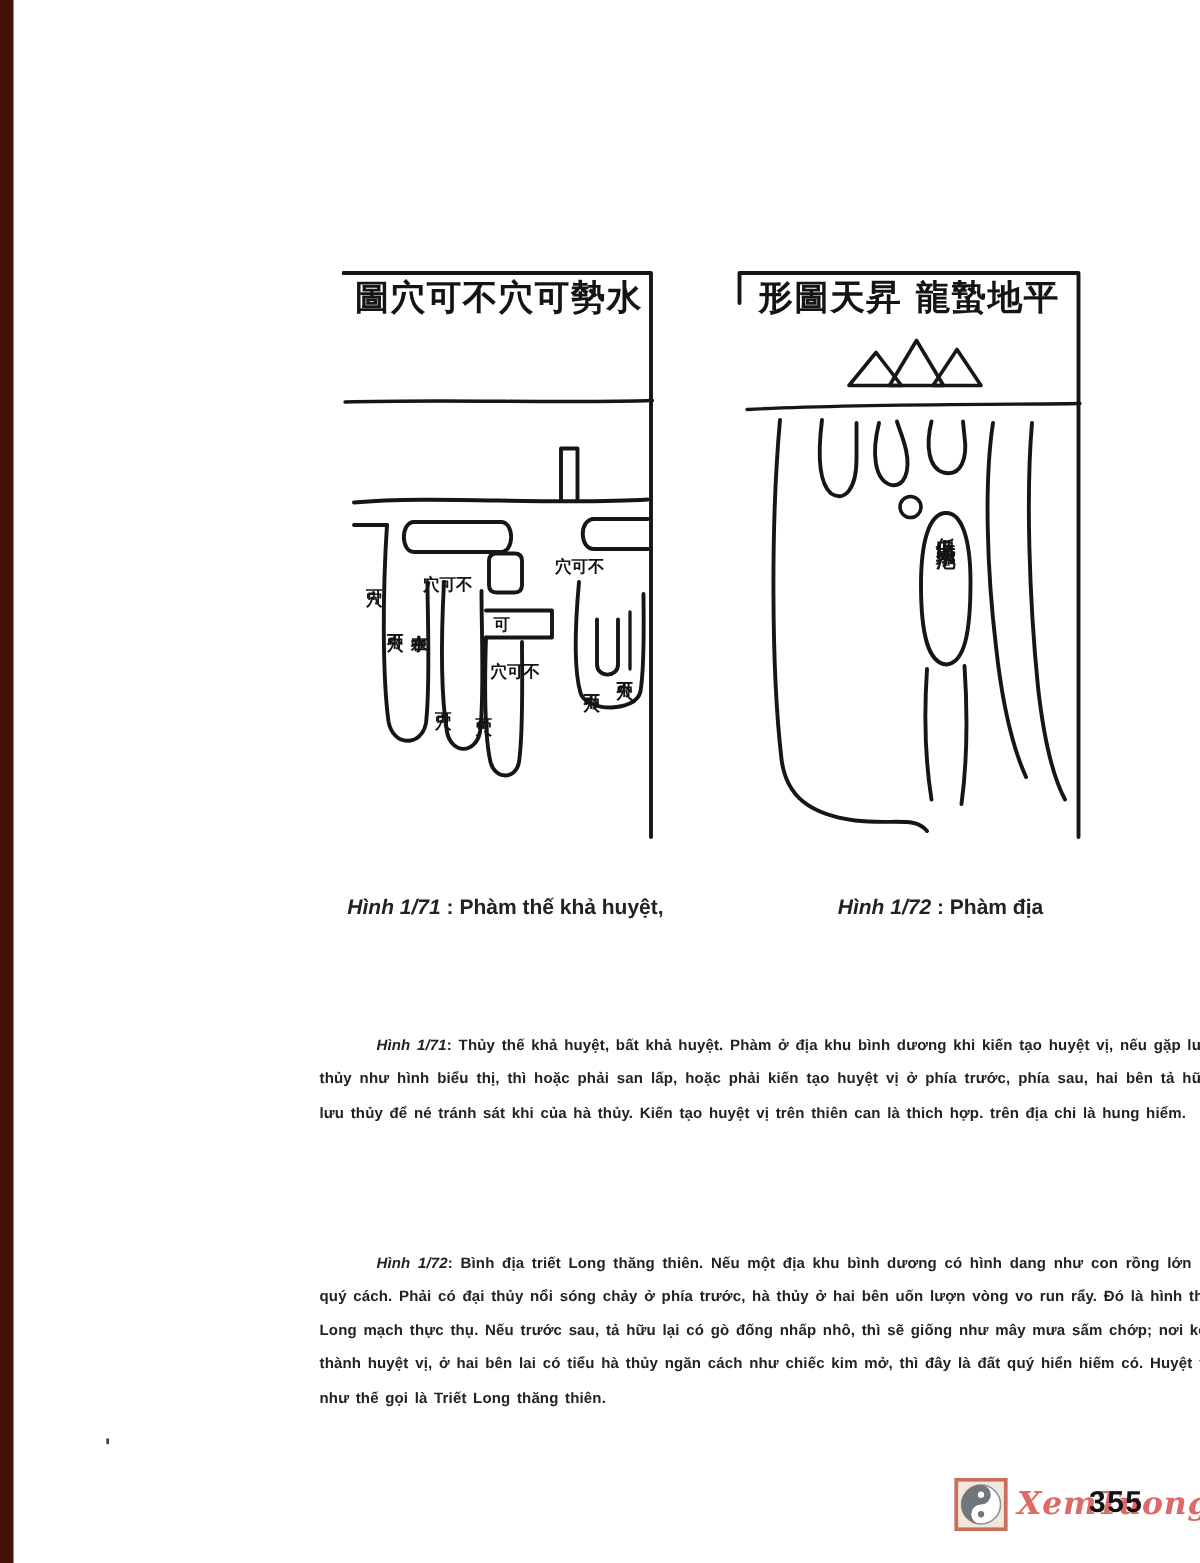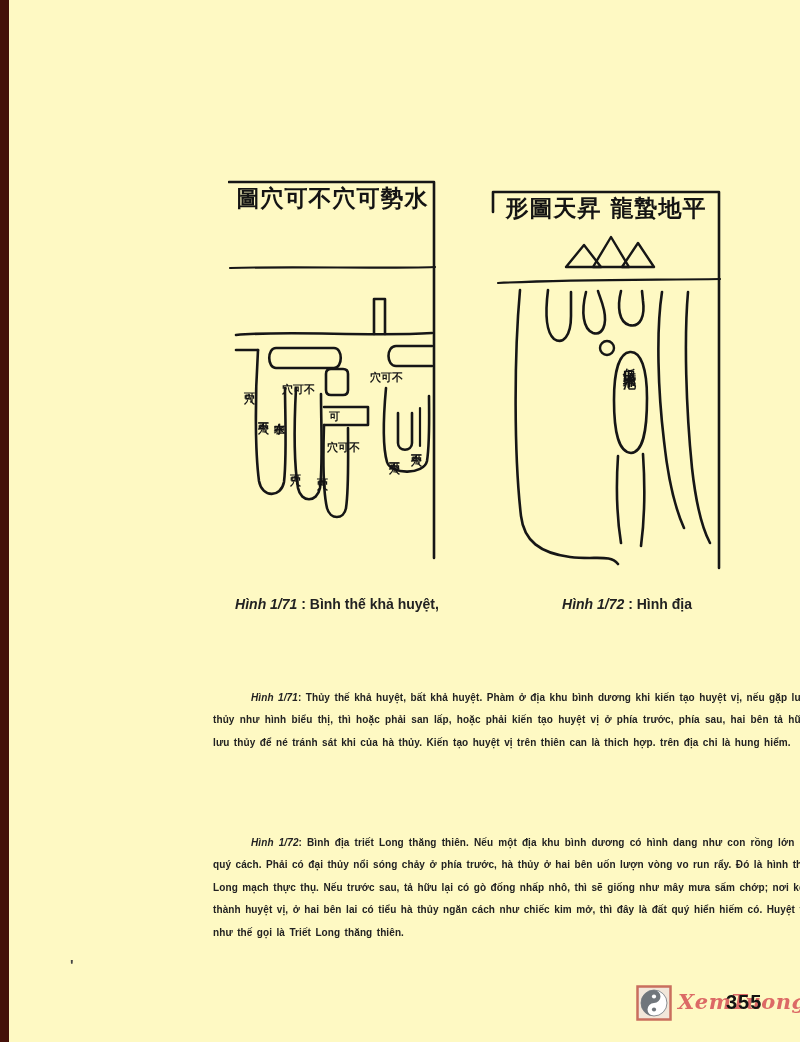--- a/index.html
+++ b/index.html
@@ -1,17 +1,17 @@
 <!DOCTYPE html>
 <html><head>
 <meta charset="utf-8">
 <style>
   html,body{margin:0;padding:0;background:#e8e8e8;}
   .page{
-    position:relative; width:800px; height:1042px; background:#fef9c3;
+    position:relative; width:800px; height:1042px; background:#ffffff;
     font-family:"Liberation Sans", sans-serif; overflow:hidden;
     margin:0 auto;
   }
   .spine{position:absolute;left:0;top:0;width:9px;height:1042px;background:#451109;}
   .figure{position:absolute;}
   .figure svg{position:absolute;left:0;top:0;}
   .fig-header{
     position:absolute;left:0;top:7px;width:100%;text-align:center;
     font-family:"DejaVu Sans", sans-serif;font-weight:700;font-size:23px;
     letter-spacing:1px;color:#141414;white-space:nowrap;
@@ -84,21 +84,21 @@
     <span class="lbl v" style="left:29px;top:206px;">不可穴</span>
     <span class="lbl v" style="left:45px;top:206px;">在水中</span>
     <span class="lbl" style="left:101px;top:203px;">可</span>
     <span class="lbl" style="left:99px;top:234px;">穴可不</span>
     <span class="lbl v" style="left:61px;top:258px;">可穴</span>
     <span class="lbl v" style="left:88px;top:262px;">可穴</span>
     <span class="lbl v" style="left:160px;top:246px;">不可穴</span>
     <span class="lbl v" style="left:182px;top:238px;">不可穴</span>
   </div>
 
-  <div class="figure" style="left:490px;top:186px;width:232px;height:390px;">
+  <div class="figure" style="left:490px;top:176px;width:232px;height:390px;">
     <svg width="232" height="390" viewBox="0 0 232 390">
 
       <path class="ink" stroke-width="2.6" d="M 3 6 H 229 M 229 6 V 382 M 3 6 V 26"></path>
       <path class="ink" stroke-width="2.2" d="M 8 97 C 80 93 160 94 230 93"></path>
 
       <path class="ink" stroke-width="2.4" fill="#fdfdfc" d="M 76 81 L 94 59 L 111 81 Z"></path>
       <path class="ink" stroke-width="2.4" fill="#fdfdfc" d="M 103 81 L 121 51 L 139 81 Z"></path>
       <path class="ink" stroke-width="2.4" fill="#fdfdfc" d="M 132 81 L 148 57 L 164 81 Z"></path>
 
       <path class="ink" stroke-width="2.6" d="M 30 104 C 24 170 24 270 31 330 C 34 355 50 367 80 371 C 106 374 120 368 128 378"></path>
@@ -110,24 +110,24 @@
       <path class="ink" stroke-width="2.6" d="M 172 106 C 166 145 168 205 174 255 C 178 292 185 322 194 342"></path>
       <path class="ink" stroke-width="2.6" d="M 198 106 C 194 152 196 222 202 282 C 206 318 212 342 220 357"></path>
       <path class="ink" stroke-width="2.6" d="M 128 270 C 126 300 127 332 131 357"></path>
       <path class="ink" stroke-width="2.6" d="M 153 268 C 155 298 155 330 151 360"></path>
     </svg>
     <div class="fig-header">形圖天昇 龍蟄地平</div>
     <span class="capsule-lbl" style="left:133px;top:172px;">低田或水池</span>
   </div>
 
   <div class="caption" style="left:203px;top:593px;width:268px;">
-    <div><em>Hình 1/71</em><span> : </span><span>Bình thế khả huyệt,</span></div>
+    <div><em>Hình 1/71</em><span> : </span><span>Phàm thế khả huyệt,</span></div>
   </div>
   <div class="caption" style="left:502px;top:593px;width:250px;">
-    <div><em>Hình 1/72</em><span> : </span><span>Hình địa</span></div>
+    <div><em>Hình 1/72</em><span> : </span><span>Phàm địa</span></div>
   </div>
 
   <p class="para" style="left:197px;top:671px;width:595px;"><em>Hình 1/71</em><span>: Thủy thế khả huyệt, bất khả huyệt. Phàm ở địa khu bình dương khi kiến tạo huyệt vị, nếu gặp lưu thủy như hình biểu thị, thì hoặc phải san lấp, hoặc phải kiến tạo huyệt vị ở phía trước, phía sau, hai bên tả hữu lưu thủy để né tránh sát khi của hà thủy. Kiến tạo huyệt vị trên thiên can là thich hợp. trên địa chi là hung hiểm.</span></p>
 
   <p class="para" style="left:197px;top:816px;width:595px;"><em>Hình 1/72</em><span>: Bình địa triết Long thăng thiên. Nếu một địa khu bình dương có hình dang như con rồng lớn là quý cách. Phải có đại thủy nổi sóng chảy ở phía trước, hà thủy ở hai bên uốn lượn vòng vo run rẩy. Đó là hình thế Long mạch thực thụ. Nếu trước sau, tả hữu lại có gò đống nhấp nhô, thì sẽ giống như mây mưa sấm chớp; nơi kết thành huyệt vị, ở hai bên lai có tiểu hà thủy ngăn cách như chiếc kim mở, thì đây là đất quý hiển hiếm có. Huyệt vị như thế gọi là Triết Long thăng thiên.</span></p>
 
   <div class="stray">'</div>
 
   <div class="watermark">
     <svg class="wm-logo" width="36" height="36" viewBox="0 0 36 36">

